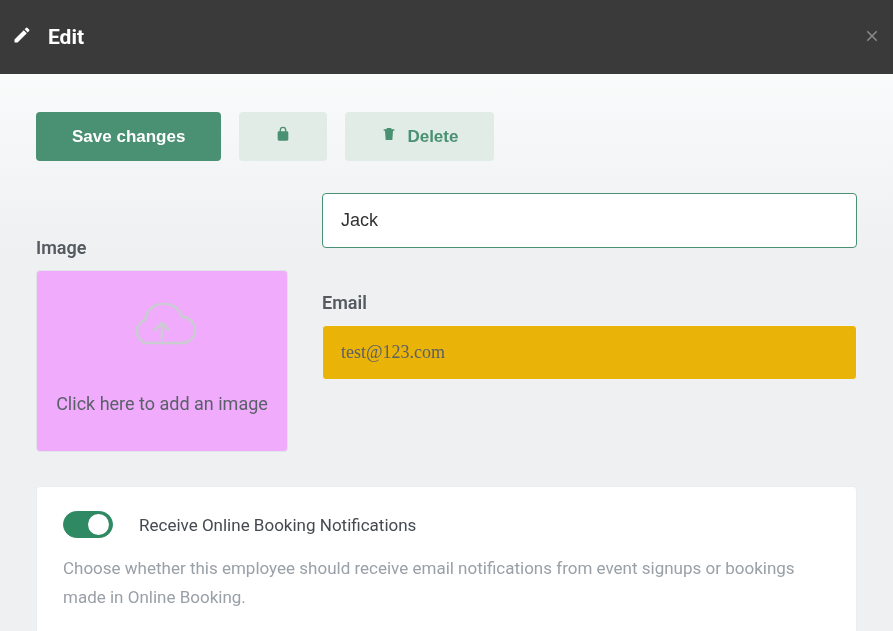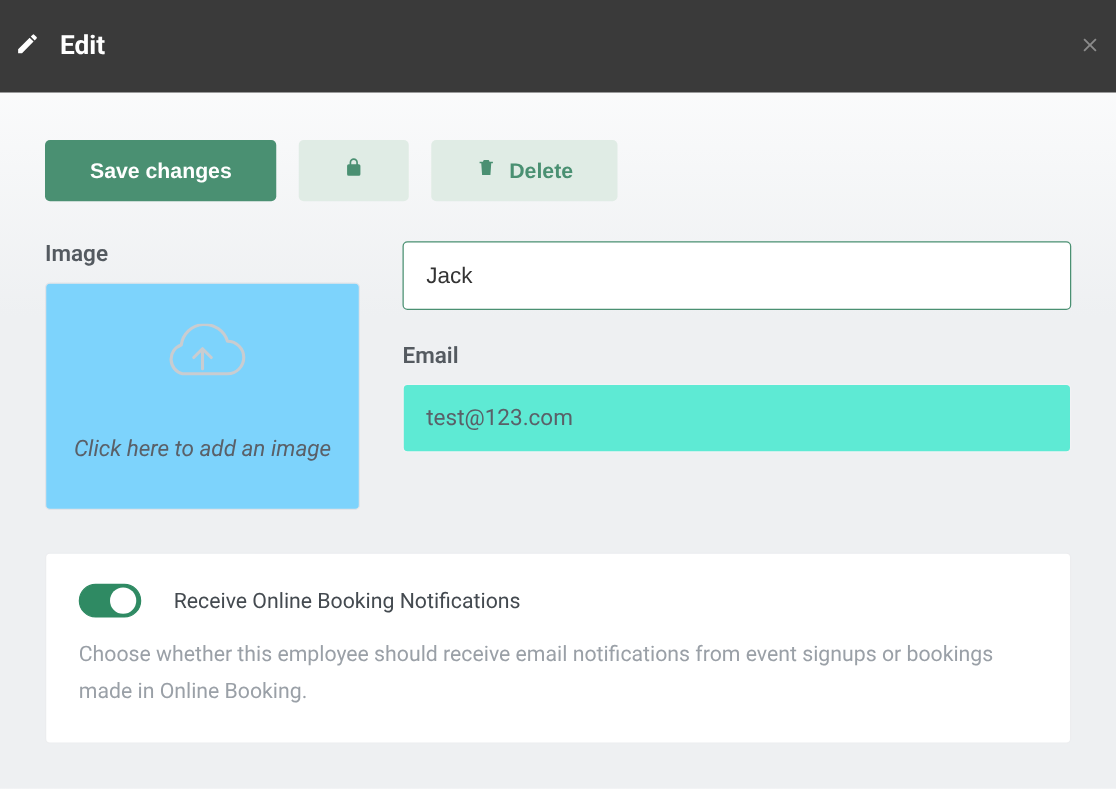--- a/index.html
+++ b/index.html
@@ -39,55 +39,56 @@
   .btn-secondary { background: #e0ece5; color: #4a9072; }
   .form-row { display: flex; gap: 34px; }
   .form-col-left { width: 252px; }
   .form-col-right { flex: 1; }
   .field-label {
     color: #545a60;
     font-size: 18px;
     font-weight: 600;
     margin-bottom: 12px;
     display: block;
+    margin-top: 44px;
   }
   .image-upload {
-    background: #7dd3fc;
+    background: #f0abfc;
     border: 1px solid #e1e4e8;
     border-radius: 4px;
     width: 252px;
     height: 182px;
     display: flex;
     flex-direction: column;
     align-items: center;
     justify-content: center;
     gap: 32px;
     cursor: pointer;
     padding: 18px;
-    font-style: italic;
   }
   .upload-text { color: #5a6068; font-size: 18px; text-align: center; line-height: 1.7; }
   .text-input {
     width: 100%;
     border: 1px solid #d6d9dd;
     border-radius: 4px;
     padding: 16px 18px;
     font-size: 18px;
     color: #333;
     background: #fff;
   }
   .text-input.focused { border-color: #4a9072; }
   .text-readonly {
     width: 100%;
     border: 1px solid #f2f3f5;
     border-radius: 4px;
     padding: 16px 18px;
     font-size: 18px;
     color: #5a6068;
-    background: #5eead4;
+    background: #eab308;
+    font-family: Liberation Serif, serif;
   }
   .field-group { margin-bottom: 26px; }
   .card {
     background: #fff;
     border: 1px solid #ecedef;
     border-radius: 4px;
     padding: 24px 26px 26px 26px;
     margin-top: 34px;
   }
   .toggle-row { display: flex; align-items: center; gap: 26px; margin-bottom: 16px; }

